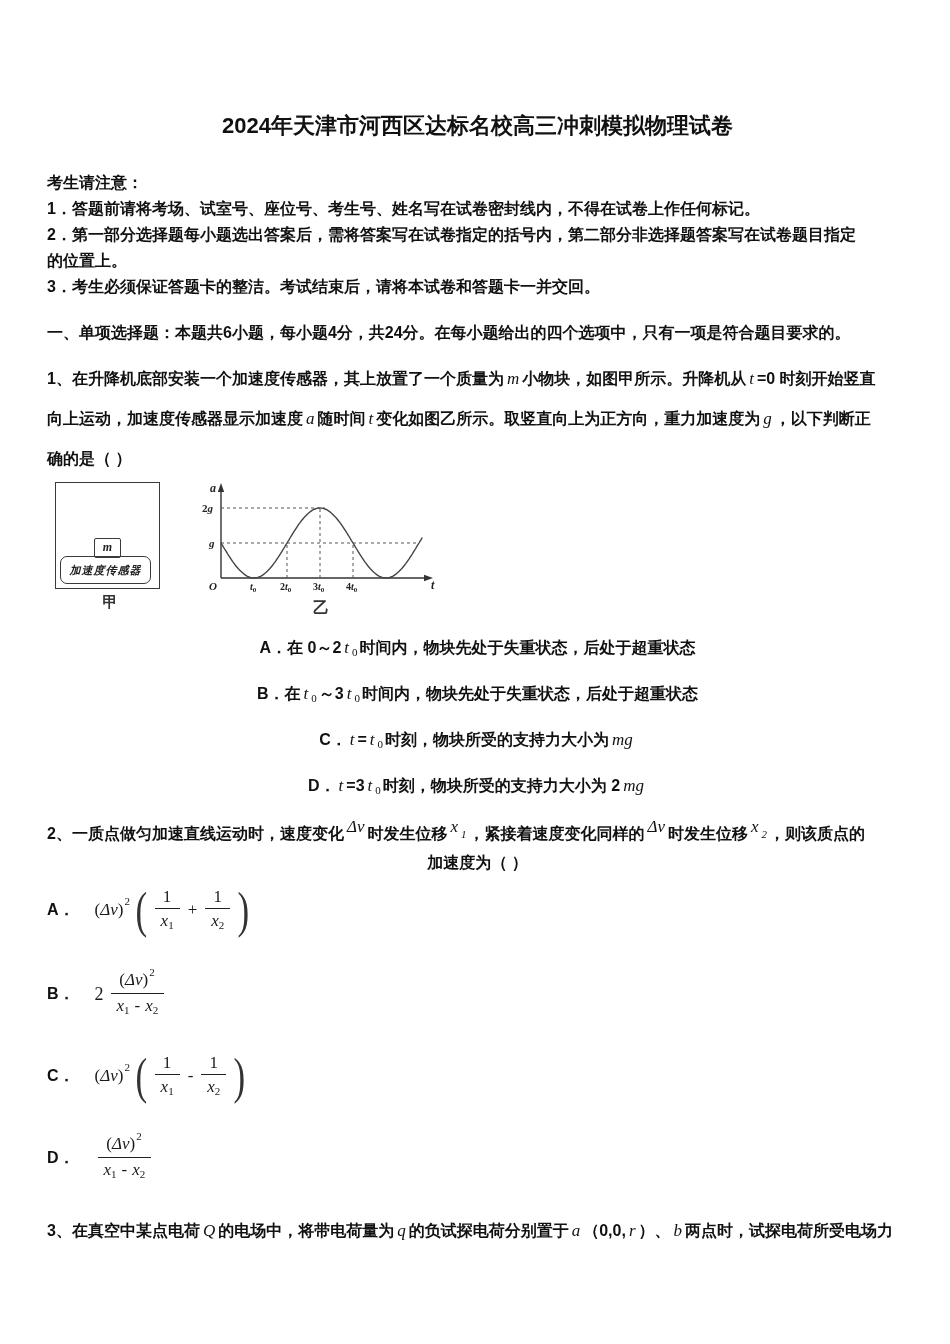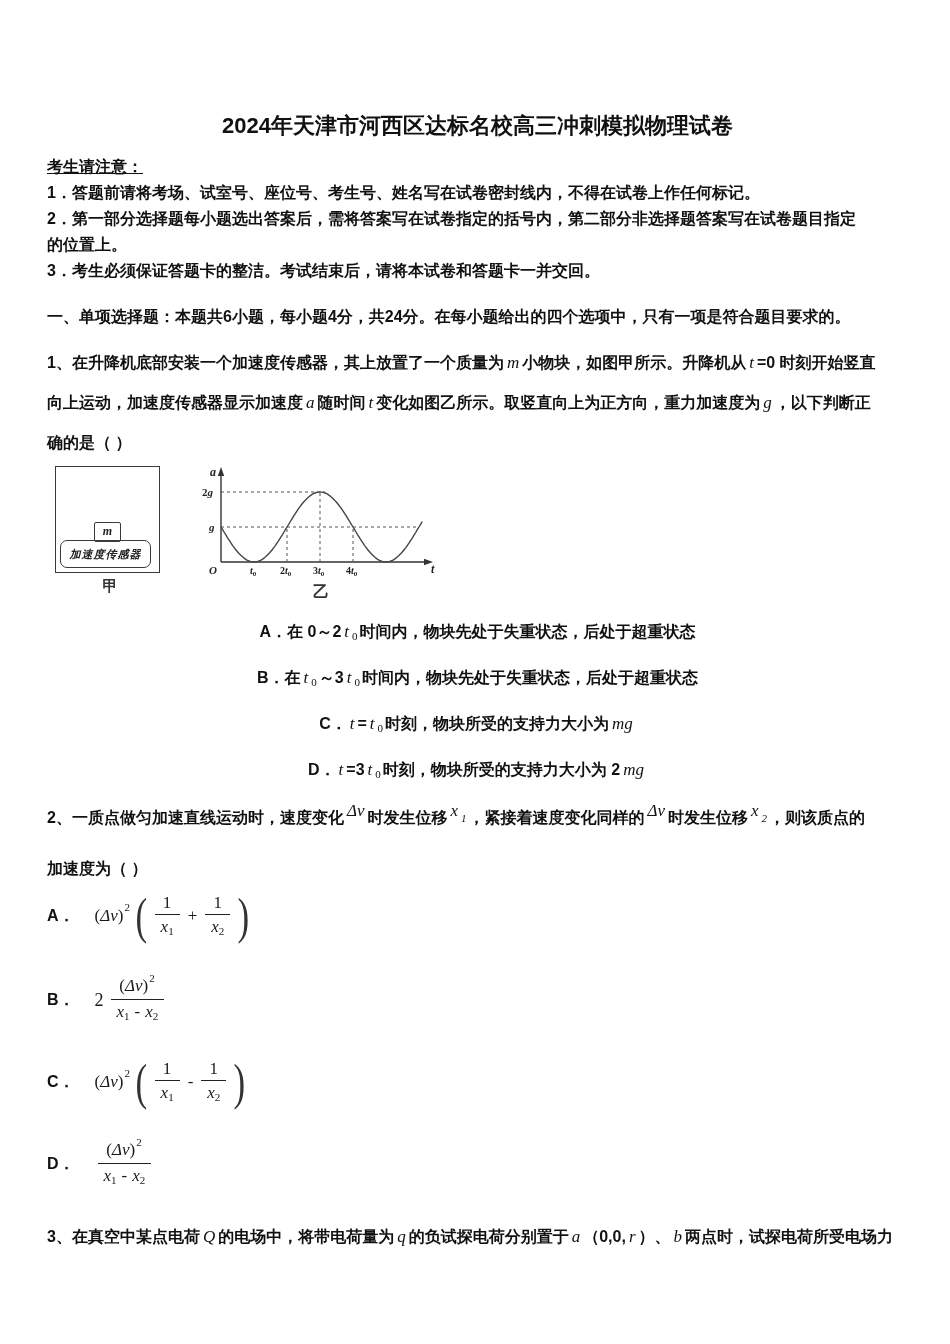--- a/index.html
+++ b/index.html
@@ -13,21 +13,21 @@
     font-size:16px;
     overflow:hidden;
   }
   .content{padding:112px 42px 0 47px;}
   .title{
     font-size:22px;
     text-align:center;
     line-height:28px;
     white-space:nowrap;
   }
-  .notice-head{margin-top:14px;line-height:26px;text-decoration:underline;}
+  .notice-head{margin-top:30px;line-height:26px;}
   .nline{line-height:26px;white-space:nowrap;}
   .sec{margin-top:20px;line-height:26px;white-space:nowrap;}
   .q1l{margin-top:14px;line-height:26px;white-space:nowrap;}
   .q1l.first{margin-top:20px;}
   
   .i{font-family:"Liberation Serif",serif;font-style:italic;font-weight:400;font-size:17px;margin:0 3px;}
   .sub{font-family:"Liberation Serif",serif;font-weight:400;font-size:11px;vertical-align:-3px;margin-right:2px;}
   .ir{font-family:"Liberation Serif",serif;font-style:italic;font-weight:400;font-size:17px;position:relative;top:-7px;margin:0 3px;}
   .irsub{font-family:"Liberation Serif",serif;font-style:italic;font-weight:400;font-size:11px;position:relative;top:-1px;margin-right:2px;}
   
@@ -50,21 +50,21 @@
     font-size:12px;line-height:17px;text-align:center;color:#222;
   }
   .figcap{ text-align:center;font-size:15px;color:#333;margin-top:4px;font-weight:700;}
   .yi-col{margin-left:36px;width:240px;}
   .yi-col svg{display:block;}
   .yi-cap{text-align:center;font-size:16px;color:#333;margin-top:2px;font-weight:700;}
   
   .opt{margin-top:16px;line-height:26px;white-space:nowrap;text-align:center;}
   
   .q2stem{margin-top:16px;line-height:30px;white-space:nowrap;}
-  .q2stem2{margin-top:22px;line-height:26px;white-space:nowrap;}
+  .q2stem2{line-height:26px;white-space:nowrap;text-align:center;}
   .q2opt{display:flex;align-items:center;min-height:56px;white-space:nowrap;}
   .q2opt .optlabel{margin-right:20px;}
   .mA{margin-top:6px;} .mB{margin-top:28px;} .mC{margin-top:26px;} .mD{margin-top:26px;}
   .formula{font-family:"Liberation Serif",serif;font-weight:400;font-size:17px;color:#1a1a1a;display:inline-flex;align-items:center;}
   .rm{font-style:normal;}
   .mit{font-style:italic;}
   .msup{font-size:11px;position:relative;top:-9px;margin:0 1px 0 1px;font-style:normal;}
   .coef{font-size:18px;margin-right:4px;}
   .bigp{font-size:50px;font-weight:400;line-height:0;margin:0 2px;transform:scaleX(.7);display:inline-block;color:#333;}
   .frac{display:inline-block;text-align:center;vertical-align:middle;margin:0 3px;}

